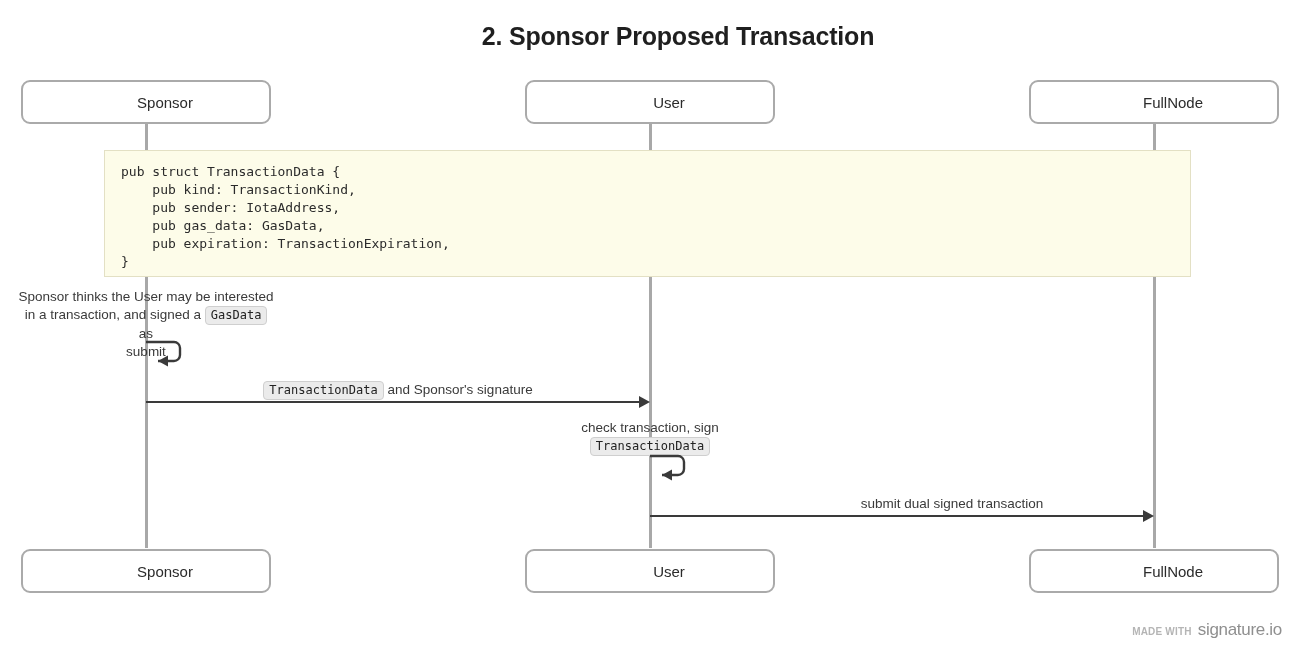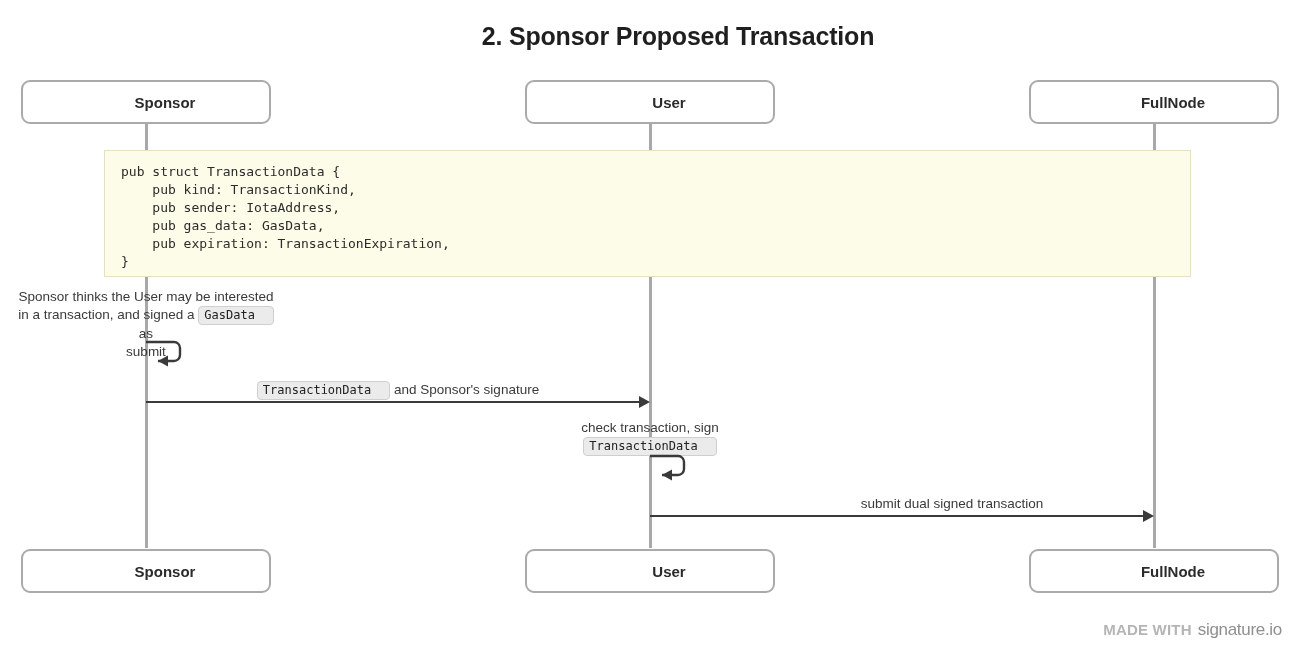--- a/index.html
+++ b/index.html
@@ -48,21 +48,21 @@
     position: absolute;
     box-sizing: border-box;
     height: 44px;
     border: 2px solid #aaaaaa;
     border-radius: 9px;
     background: #ffffff;
     display: flex;
     align-items: center;
     justify-content: center;
     font-size: 15px;
-    font-weight: bold;
+    font-weight: normal;
     color: #2b2b2b;
     padding-left: 38px;
   }
 
   
   .code-note {
     position: absolute;
     left: 104px;
     top: 150px;
     width: 1087px;
@@ -89,21 +89,21 @@
     line-height: 18px;
     color: #3a3a3a;
   }
   .codespan {
     display: inline-block;
     font-family: "DejaVu Sans Mono", "Liberation Mono", monospace;
     font-size: 12px;
     background: #ebebeb;
     border: 1px solid #cfcfcf;
     border-radius: 4px;
-    padding: 1px 18px 2px 5px;
+    padding: 1px 5px 2px 5px;
     color: #222222;
     line-height: 14px;
     vertical-align: baseline;
   }
 
   
   .msg-line {
     position: absolute;
     height: 2px;
     background: #3a3a3a;
@@ -131,21 +131,21 @@
   
   .footer {
     position: absolute;
     right: 18px;
     bottom: 16px;
     display: flex;
     align-items: baseline;
     gap: 6px;
   }
   .footer-made {
-    font-size: 15px;
+    font-size: 10px;
     font-weight: bold;
     letter-spacing: 0.2px;
     color: #b5b5b5;
     text-transform: uppercase;
   }
   .footer-brand {
     font-size: 17px;
     color: #8f8f8f;
     letter-spacing: -0.3px;
   }

